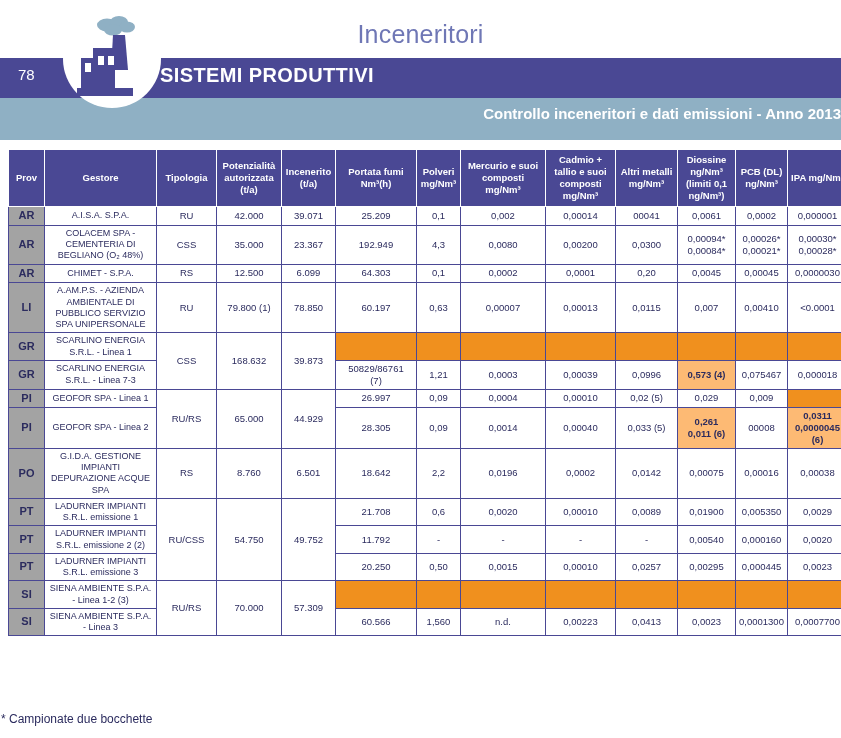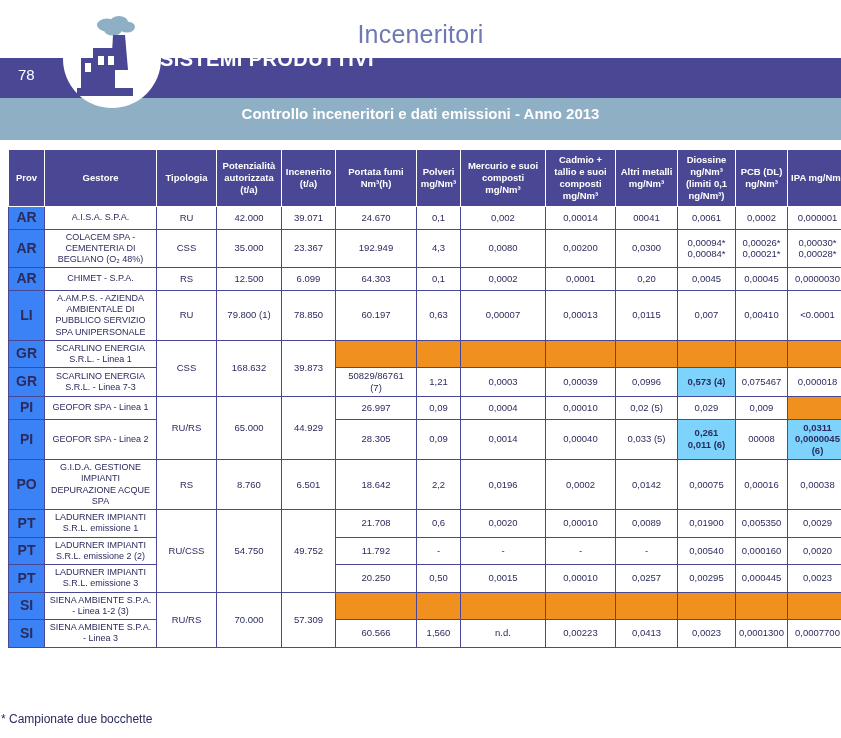--- a/index.html
+++ b/index.html
@@ -52,32 +52,32 @@
     position: absolute;
     left: 18px;
     top: 66px;
     font-size: 15px;
     color: #ffffff;
     font-weight: normal;
   }
   .section-title {
     position: absolute;
     left: 160px;
-    top: 48px;
+    top: 64px;
     font-size: 20px;
     color: #ffffff;
     font-weight: bold;
     letter-spacing: 0.4px;
   }
   .subtitle {
     position: absolute;
     left: 0;
     top: 105px;
     width: 841px;
-    text-align: center;
+    text-align: right;
     font-size: 15px;
     color: #ffffff;
     font-weight: bold;
   }
   
   .logo-disc {
     position: absolute;
     left: 63px;
     top: 10px;
     width: 98px;
@@ -117,37 +117,37 @@
   table.data thead th {
     background: #4a4894;
     color: #ffffff;
     font-weight: bold;
     font-size: 9.5px;
     height: 52px;
     border-color: #ffffff;
     padding: 2px 2px;
   }
   td.prov {
-    background: #3b82f6;
+    background: #a3a3a3;
     color: #ffffff;
     font-weight: bold;
-    font-size: 14px;
+    font-size: 11px;
     width: 36px;
     border-color: #ffffff;
     border-left: 1px solid #4a4894;
   }
   td.gest {
     text-align: left;
     padding-left: 6px;
     font-size: 9px;
   }
   td.num { font-size: 9.5px; }
   td.orange { background: #f0901e; }
   td.red {
-    background: #7dd3fc;
+    background: #fdba74;
     color: #ffffff;
     font-weight: bold;
     margin-left: 37px;
   }
   .footnote {
     position: absolute;
     left: 1px;
     top: 712px;
     font-size: 12px;
     color: #2b2b5e;
@@ -222,21 +222,21 @@
         <th>IPA mg/Nm³</th>
       </tr>
     </thead>
     <tbody id="tbody">
         <tr>
           <td class="prov">AR</td>
           <td class="gest">A.I.S.A. S.P.A.</td>
           <td class="num">RU</td>
           <td class="num">42.000</td>
           <td class="num">39.071</td>
-          <td class="num">24.670</td>
+          <td class="num">25.209</td>
           <td class="num">0,1</td>
           <td class="num">0,002</td>
           <td class="num">0,00014</td>
           <td class="num">00041</td>
           <td class="num">0,0061</td>
           <td class="num">0,0002</td>
           <td class="num">0,000001</td>
         </tr>
         <tr>
           <td class="prov">AR</td>

